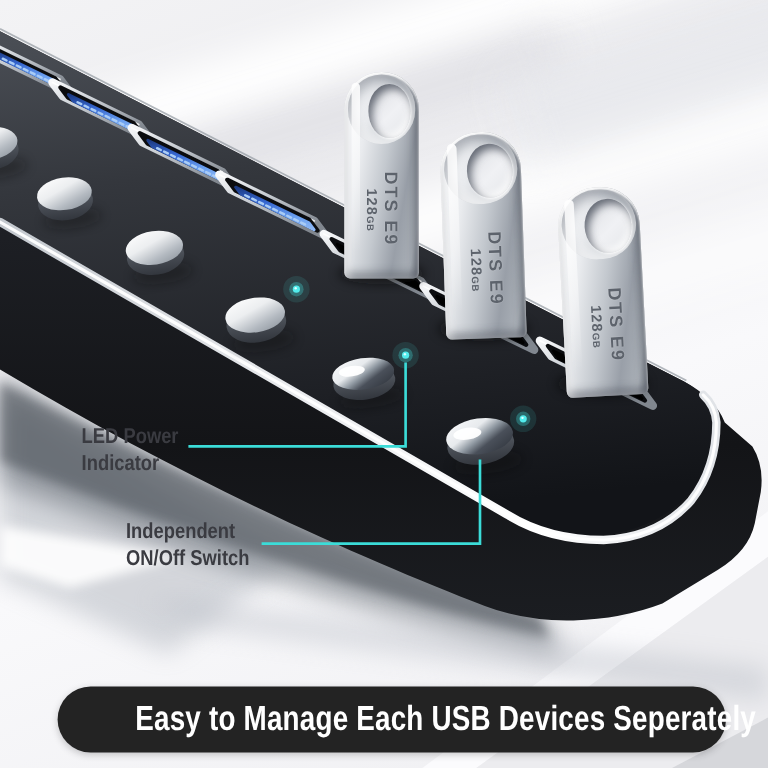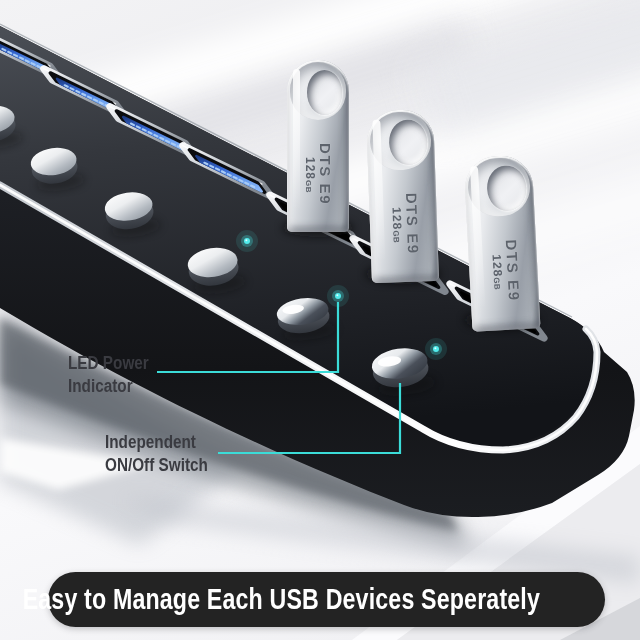--- a/index.html
+++ b/index.html
@@ -26,21 +26,21 @@
          color:#5d636c;z-index:2;}
   .dl1{font-size:15px;font-weight:bold;letter-spacing:1.6px;line-height:17px;white-space:nowrap;
        text-shadow:0 0 1px rgba(255,255,255,.5);}
   .dl2{font-size:12px;font-weight:bold;letter-spacing:1px;line-height:14px;padding-left:14px;white-space:nowrap;}
   .dl2 .unit{font-size:8px;letter-spacing:.4px;}
   
   .callout{position:absolute;z-index:4;color:#3a3b41;font-weight:bold;font-size:18px;line-height:23px;
            transform:scaleX(.85);transform-origin:left top;white-space:nowrap;}
   
   #banner{position:absolute;left:48px;top:572px;width:557px;height:55px;border-radius:28px;
-          background:#232323;z-index:5;display:flex;align-items:center;justify-content:flex-end;
+          background:#232323;z-index:5;display:flex;align-items:center;justify-content:flex-start;
           box-shadow:0 2px 6px rgba(40,40,45,.25);}
   #banner span{display:inline-block;transform:scaleX(.8);transform-origin:center;
                color:#ffffff;font-weight:bold;font-size:29px;letter-spacing:.2px;white-space:nowrap;}
 </style>
 </head>
 <body>
 
 <div id="stage">
 
   <div class="streak" style="left:-80px;top:14px;width:760px;height:54px;background:rgba(255,255,255,.95);filter:blur(14px);"></div>

